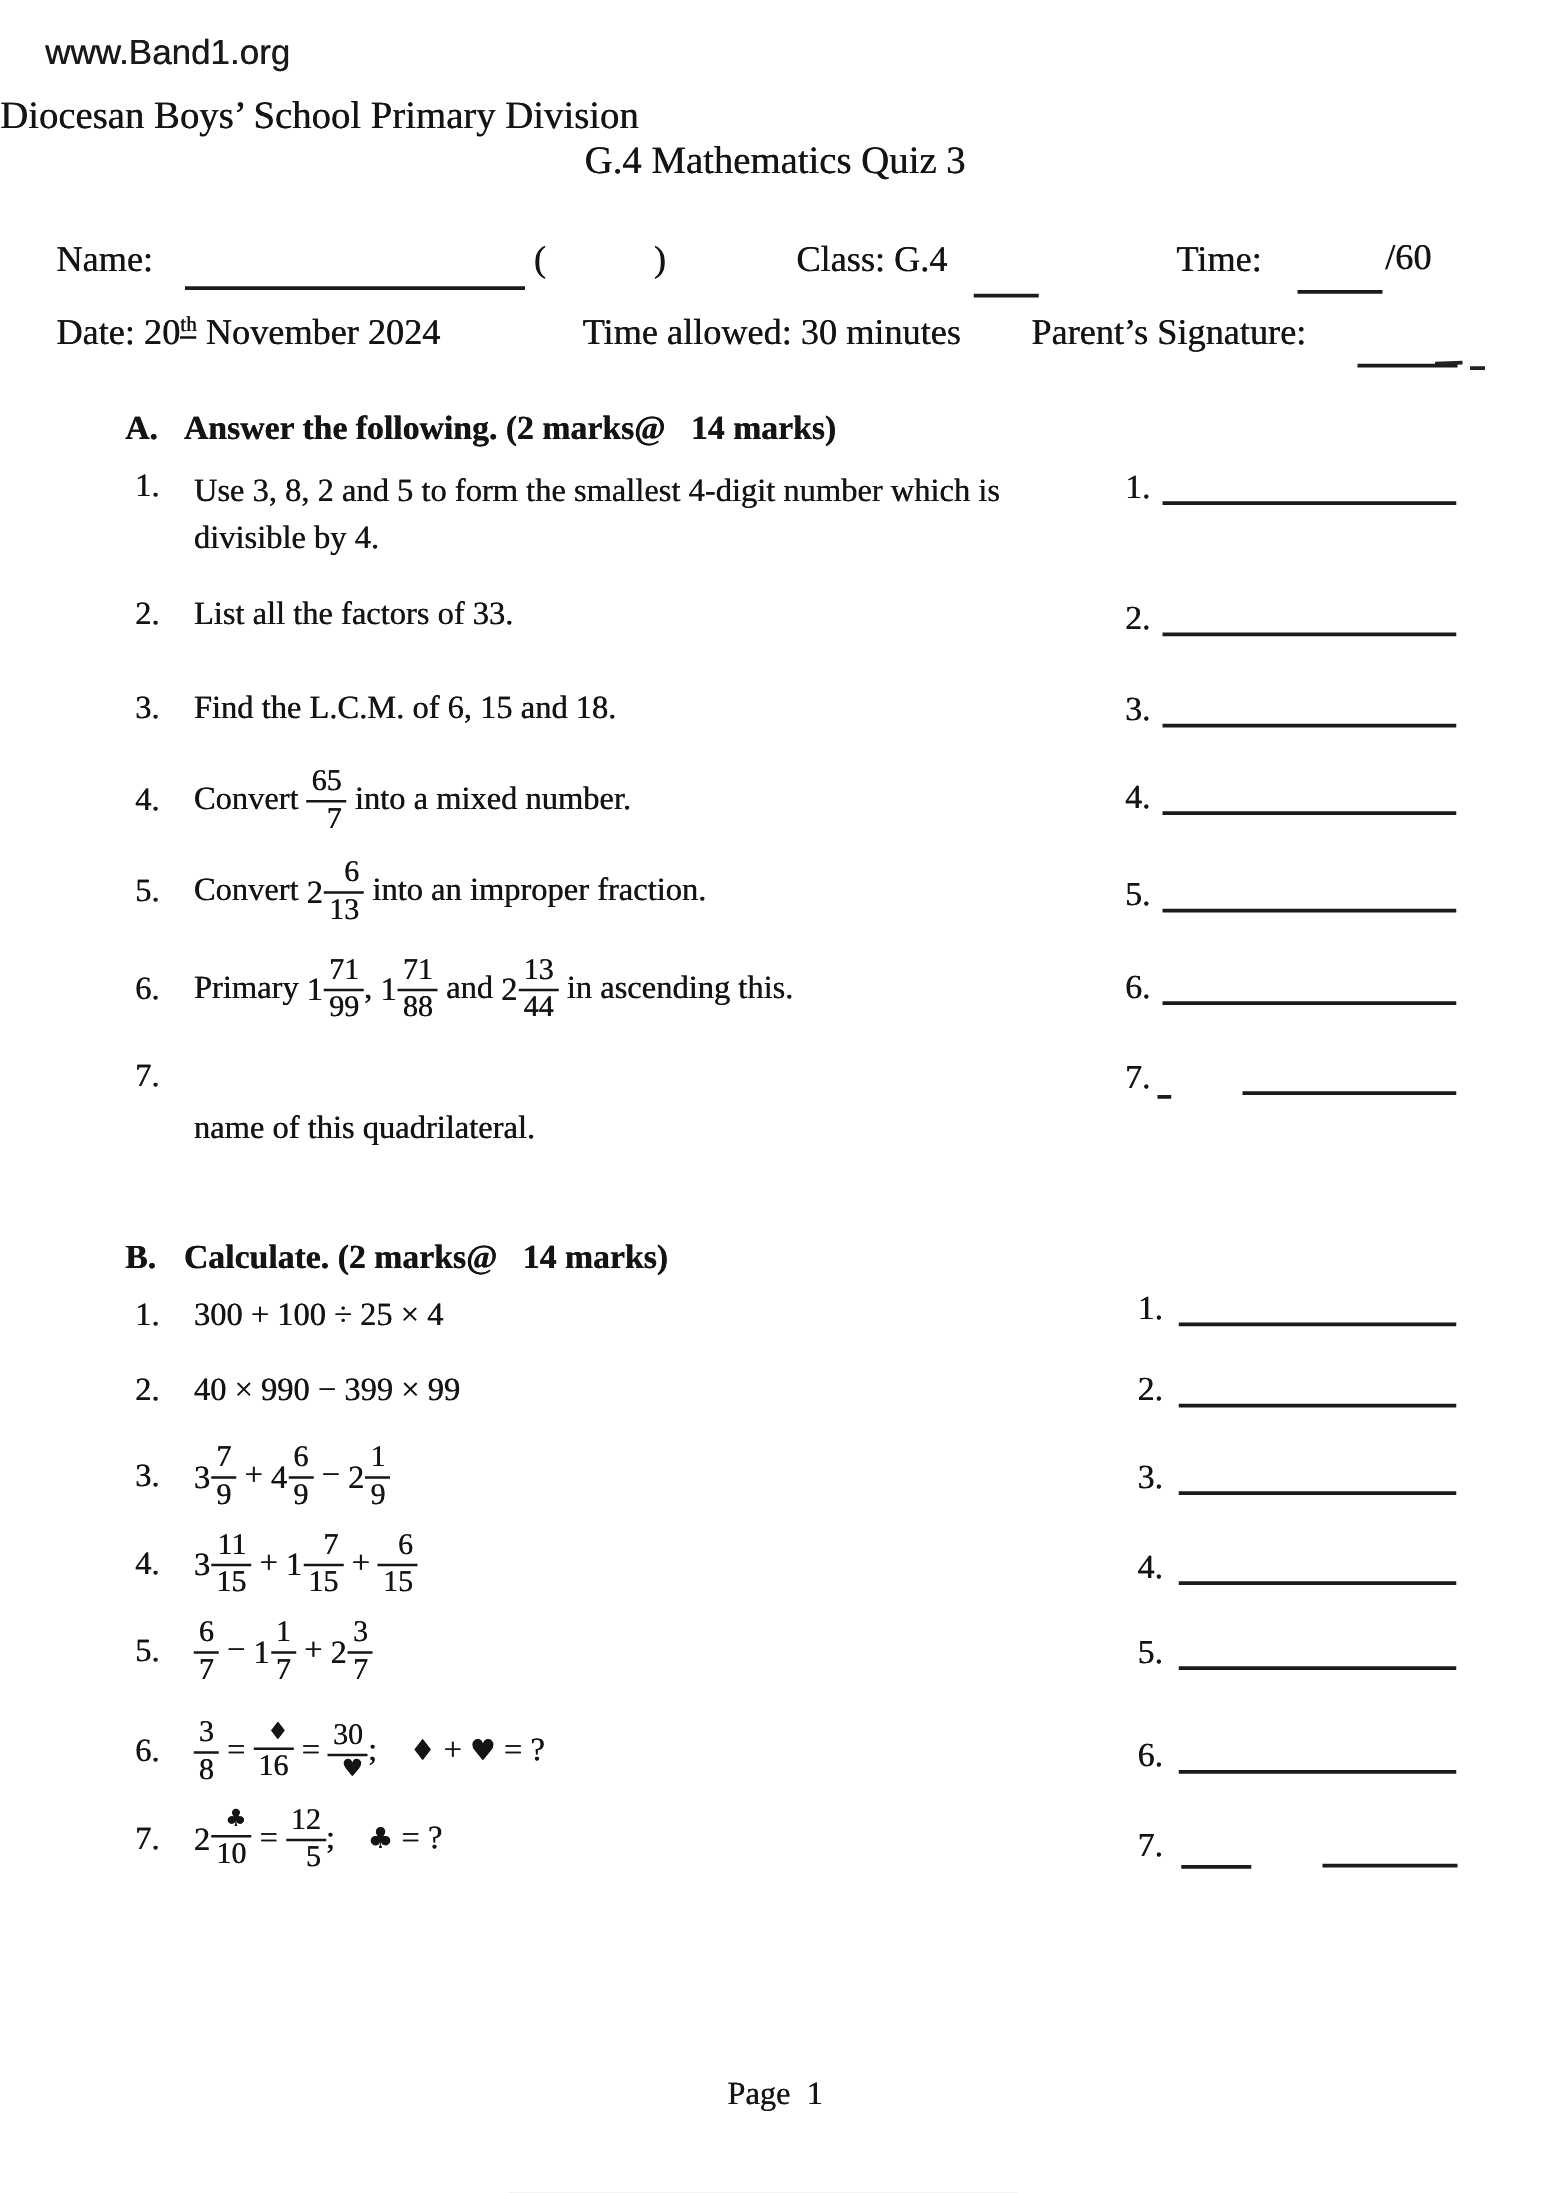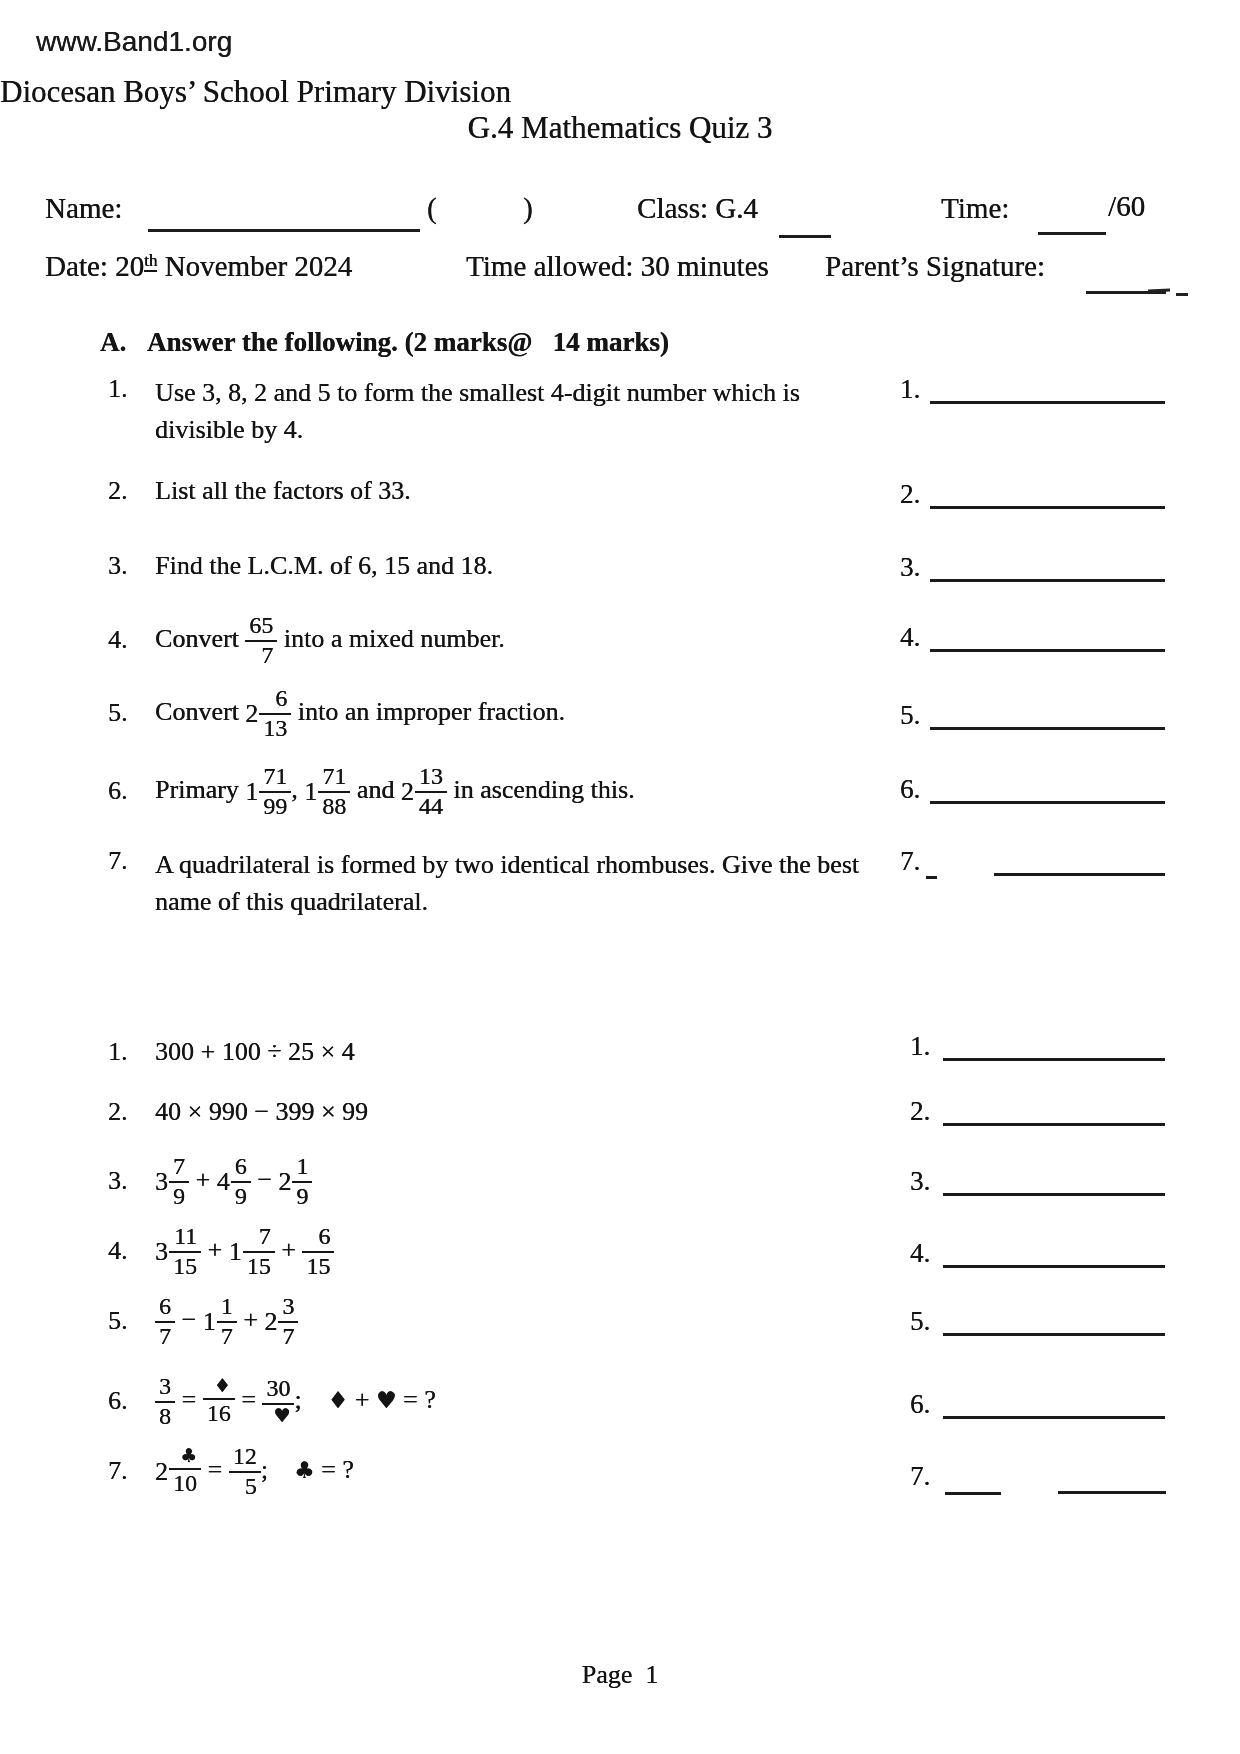--- a/index.html
+++ b/index.html
@@ -151,21 +151,21 @@
         </span><span class="t"> and </span><span class="mix">
           <span class="w">2</span>
           <span class="frac">
             <span class="n">13</span>
             <span class="d">44</span>
           </span>
         </span><span class="t"> in ascending this.</span></span>
   </div>
   <div class="q qa7 two">
     <span class="q-num">7.</span>
-    <span class="q-text"><span class="t">A quadrilateral is formed by two identical rhombuses. Give the best</span><br><span class="t">name of this quadrilateral.</span></span>
+    <span class="q-text"><br><span class="t">name of this quadrilateral.</span></span>
   </div>
 
   <div class="ans aa1">
     <span class="ans-num">1.</span>
     <span class="ans-line"></span>
   </div>
   <div class="ans aa2">
     <span class="ans-num">2.</span>
     <span class="ans-line"></span>
   </div>
@@ -184,20 +184,23 @@
   <div class="ans aa6">
     <span class="ans-num">6.</span>
     <span class="ans-line"></span>
   </div>
   <div class="ans aa7">
     <span class="ans-num">7.</span>
     <span class="dash"></span>
     <span class="ans-line"></span>
   </div>
 
+  <div class="sec secB">
+    <span class="sec-label">B.</span><span class="sec-title">Calculate. (2 marks@   14 marks)</span>
+  </div>
 
   <div class="q qb1">
     <span class="q-num">1.</span>
     <span class="q-text"><span class="t">300 + 100 ÷ 25 × 4</span></span>
   </div>
   <div class="q qb2">
     <span class="q-num">2.</span>
     <span class="q-text"><span class="t">40 × 990 − 399 × 99</span></span>
   </div>
   <div class="q qb3 fr">

